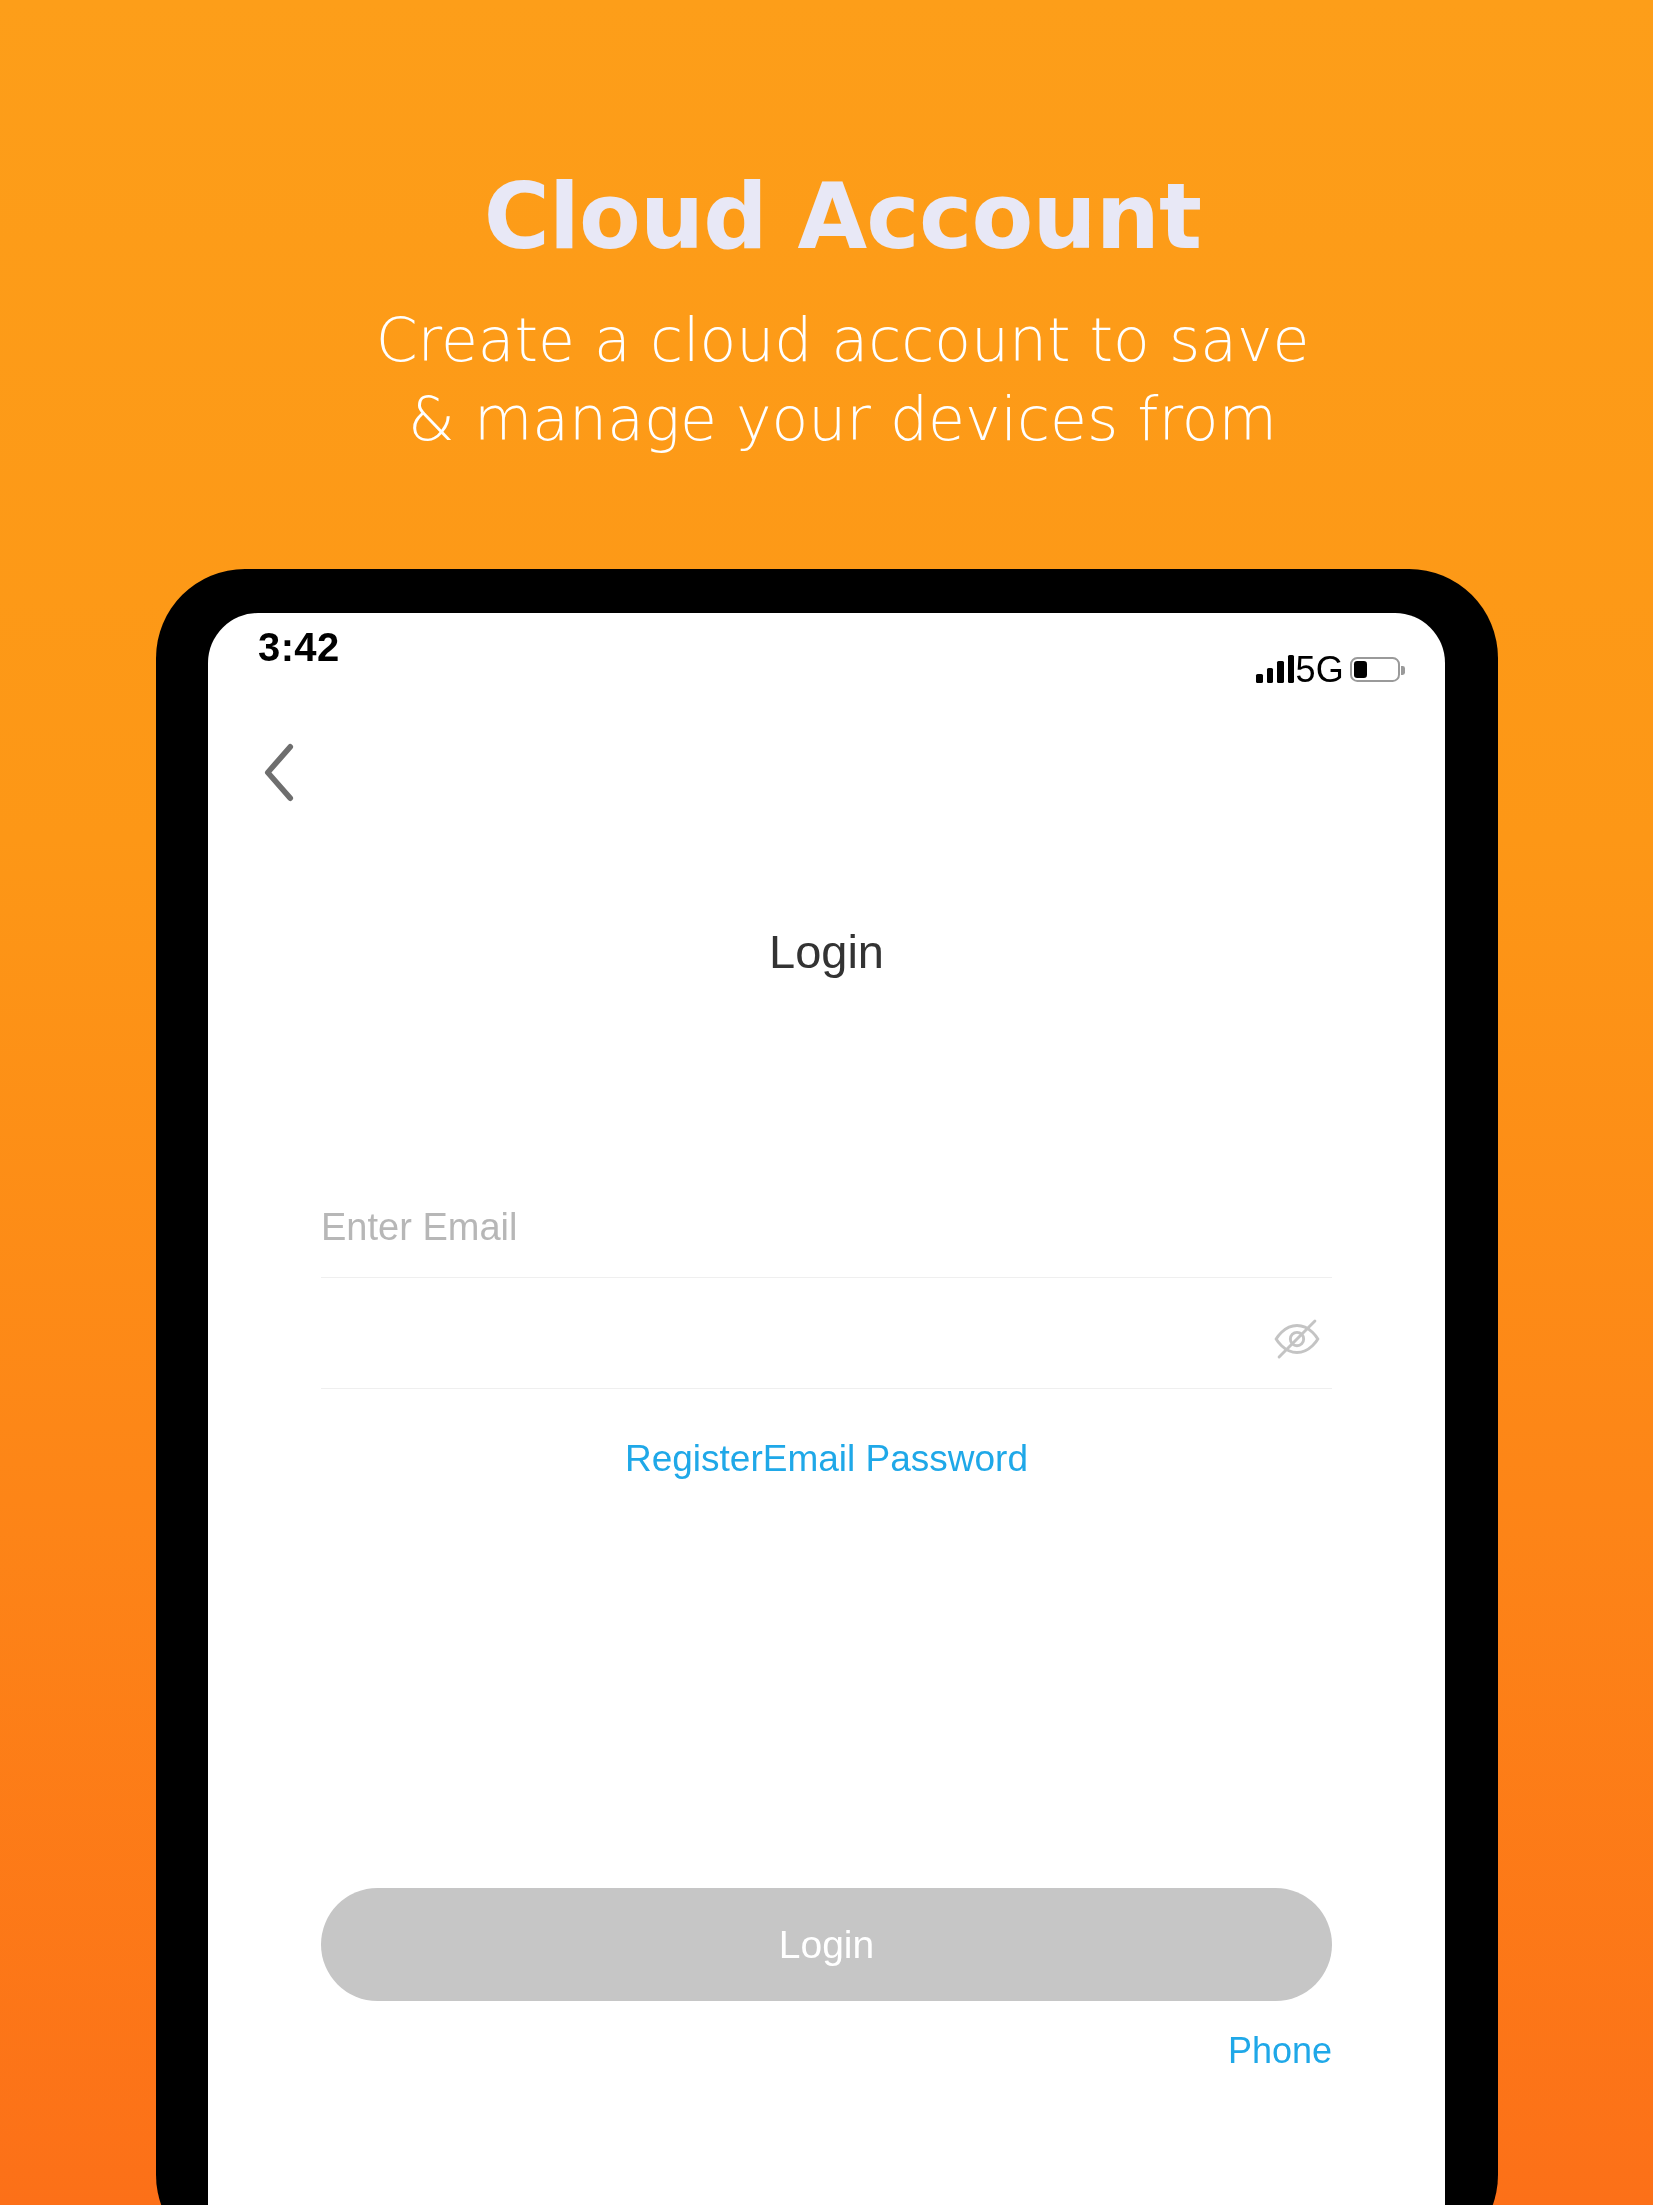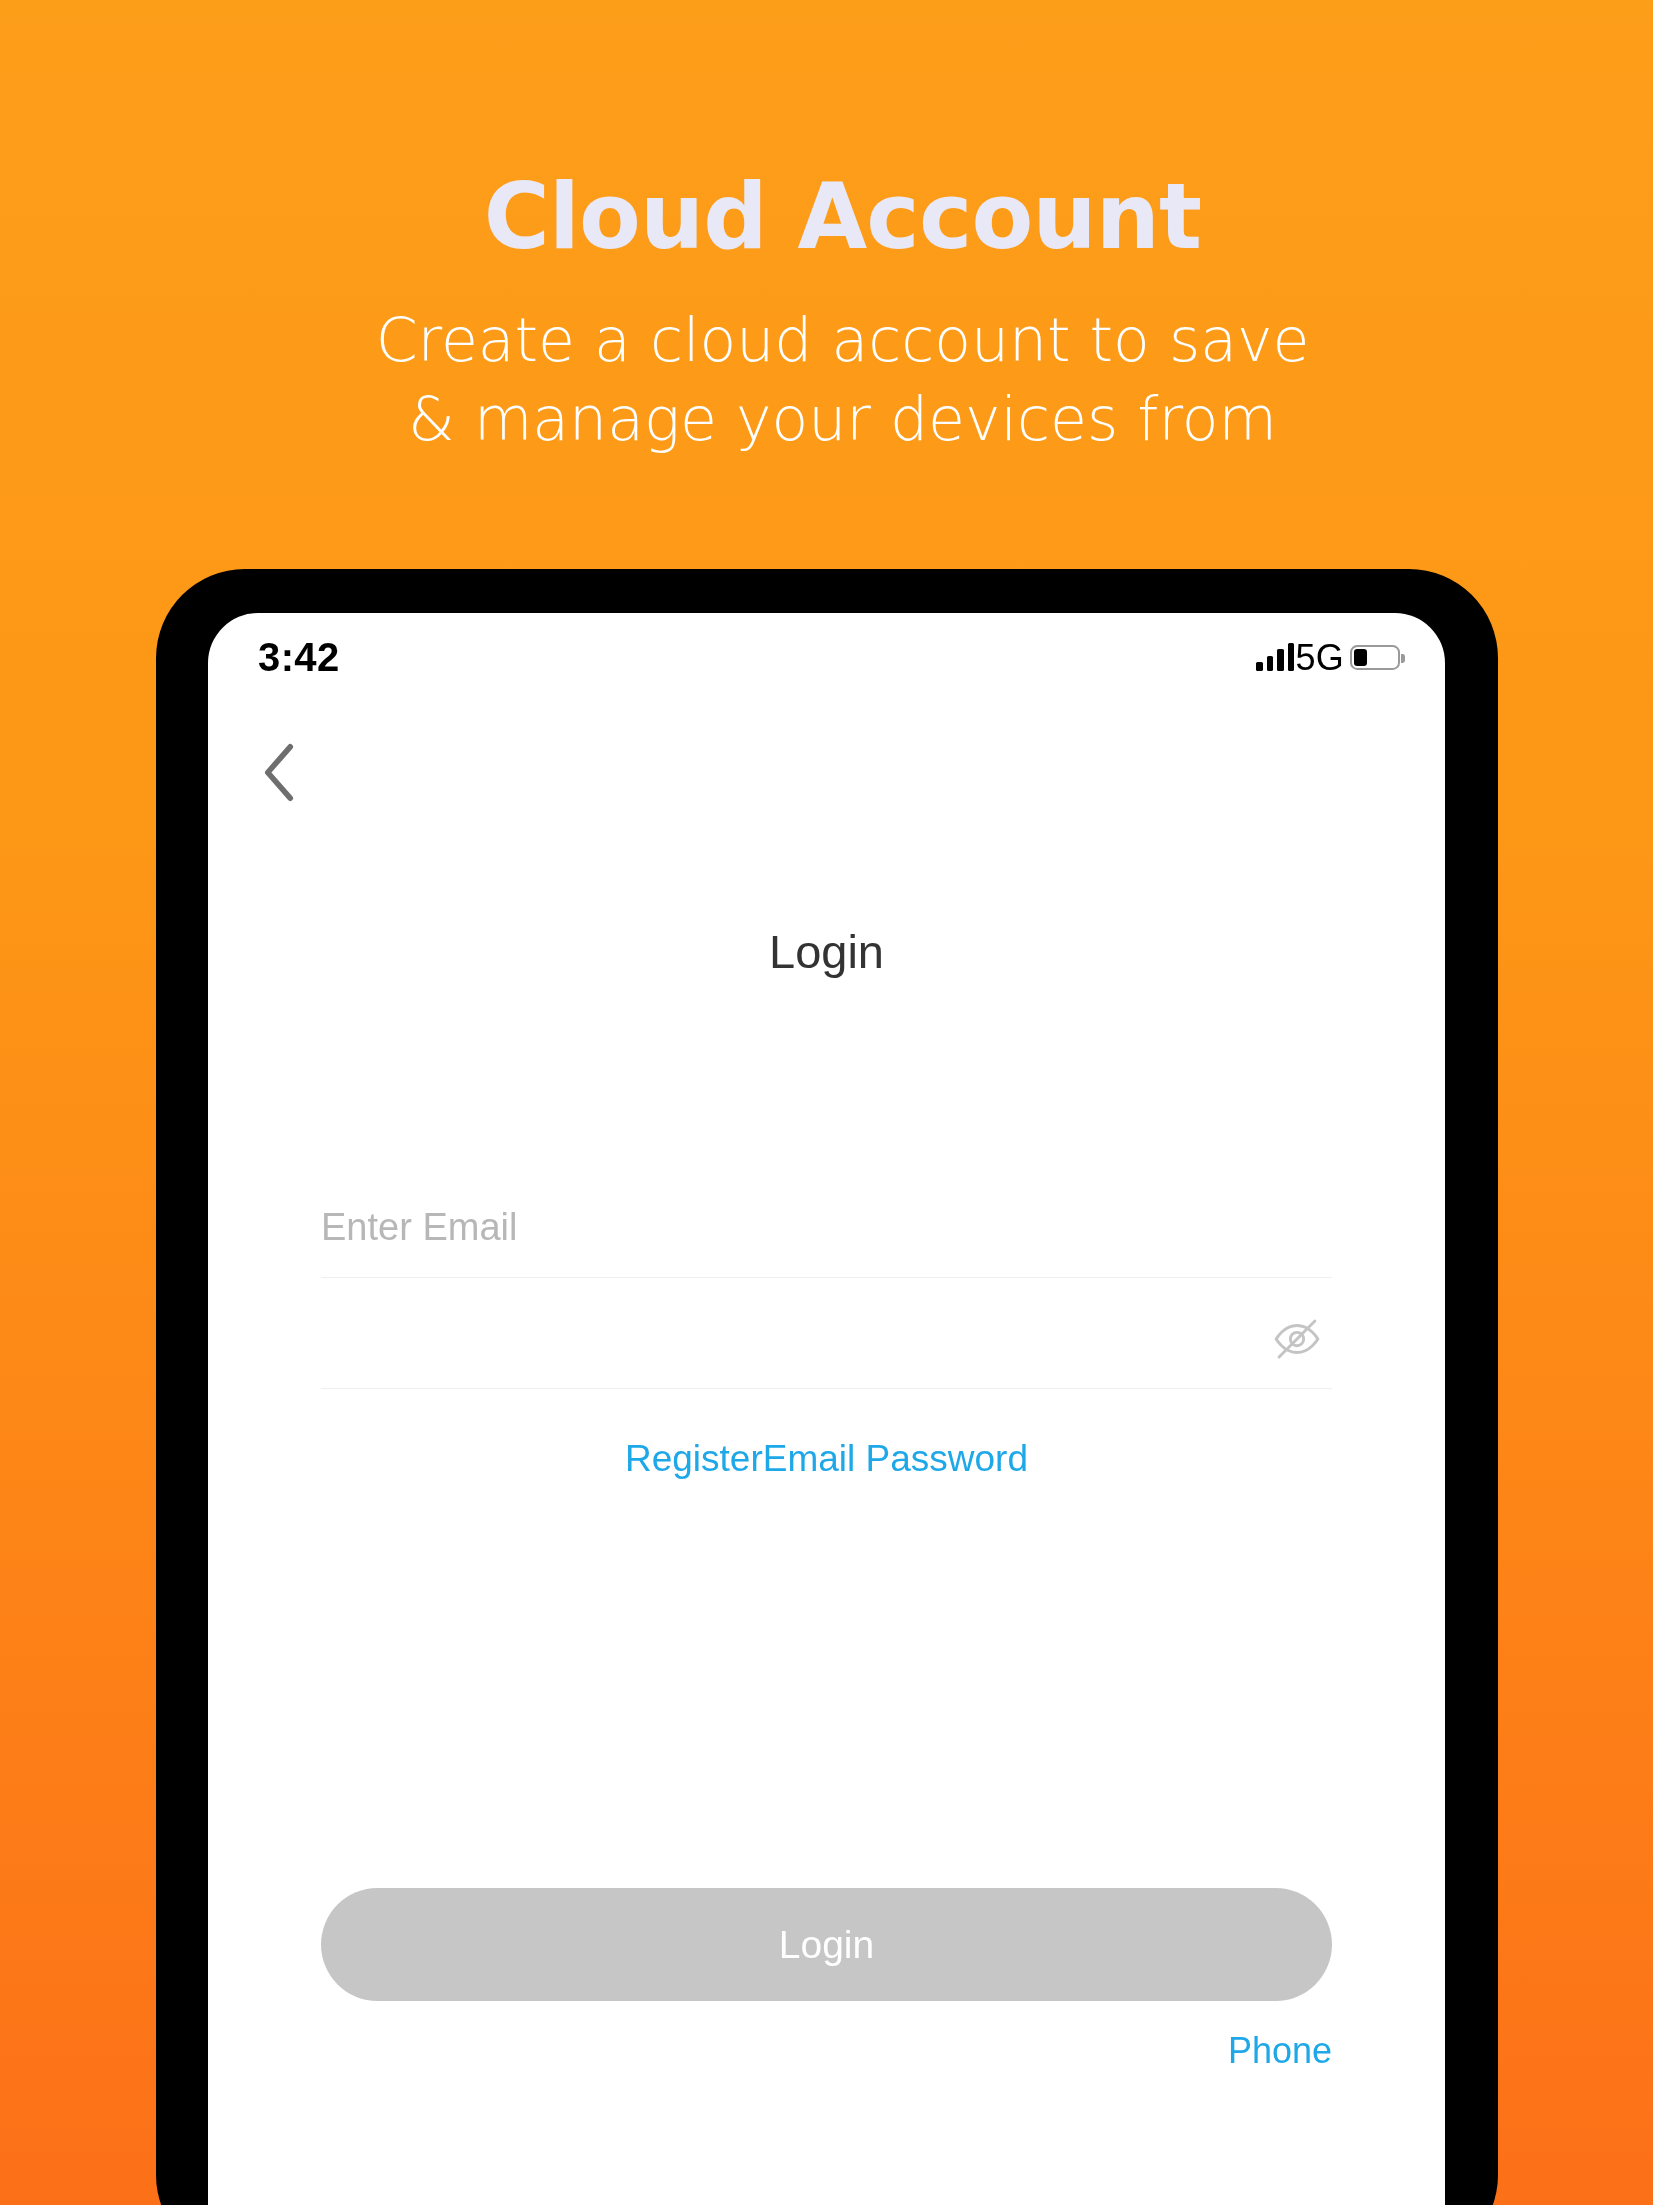--- a/index.html
+++ b/index.html
@@ -65,25 +65,24 @@
     width: 1237px;
     height: 1651px;
     background: #FFFFFF;
     border-radius: 50px;
     overflow: hidden;
   }
 
   
   #status-bar {
     position: absolute;
-    top: 0; left: 0;
+    top: 12px; left: 0;
     width: 1237px;
     height: 89px;
     display: flex;
-    align-items: center;
     justify-content: space-between;
     padding: 0 45px 0 50px;
   }
 
   #status-time {
     font-size: 40px;
     font-weight: 700;
     color: #000000;
     letter-spacing: 0.4px;
     font-family: "Liberation Sans", sans-serif;

